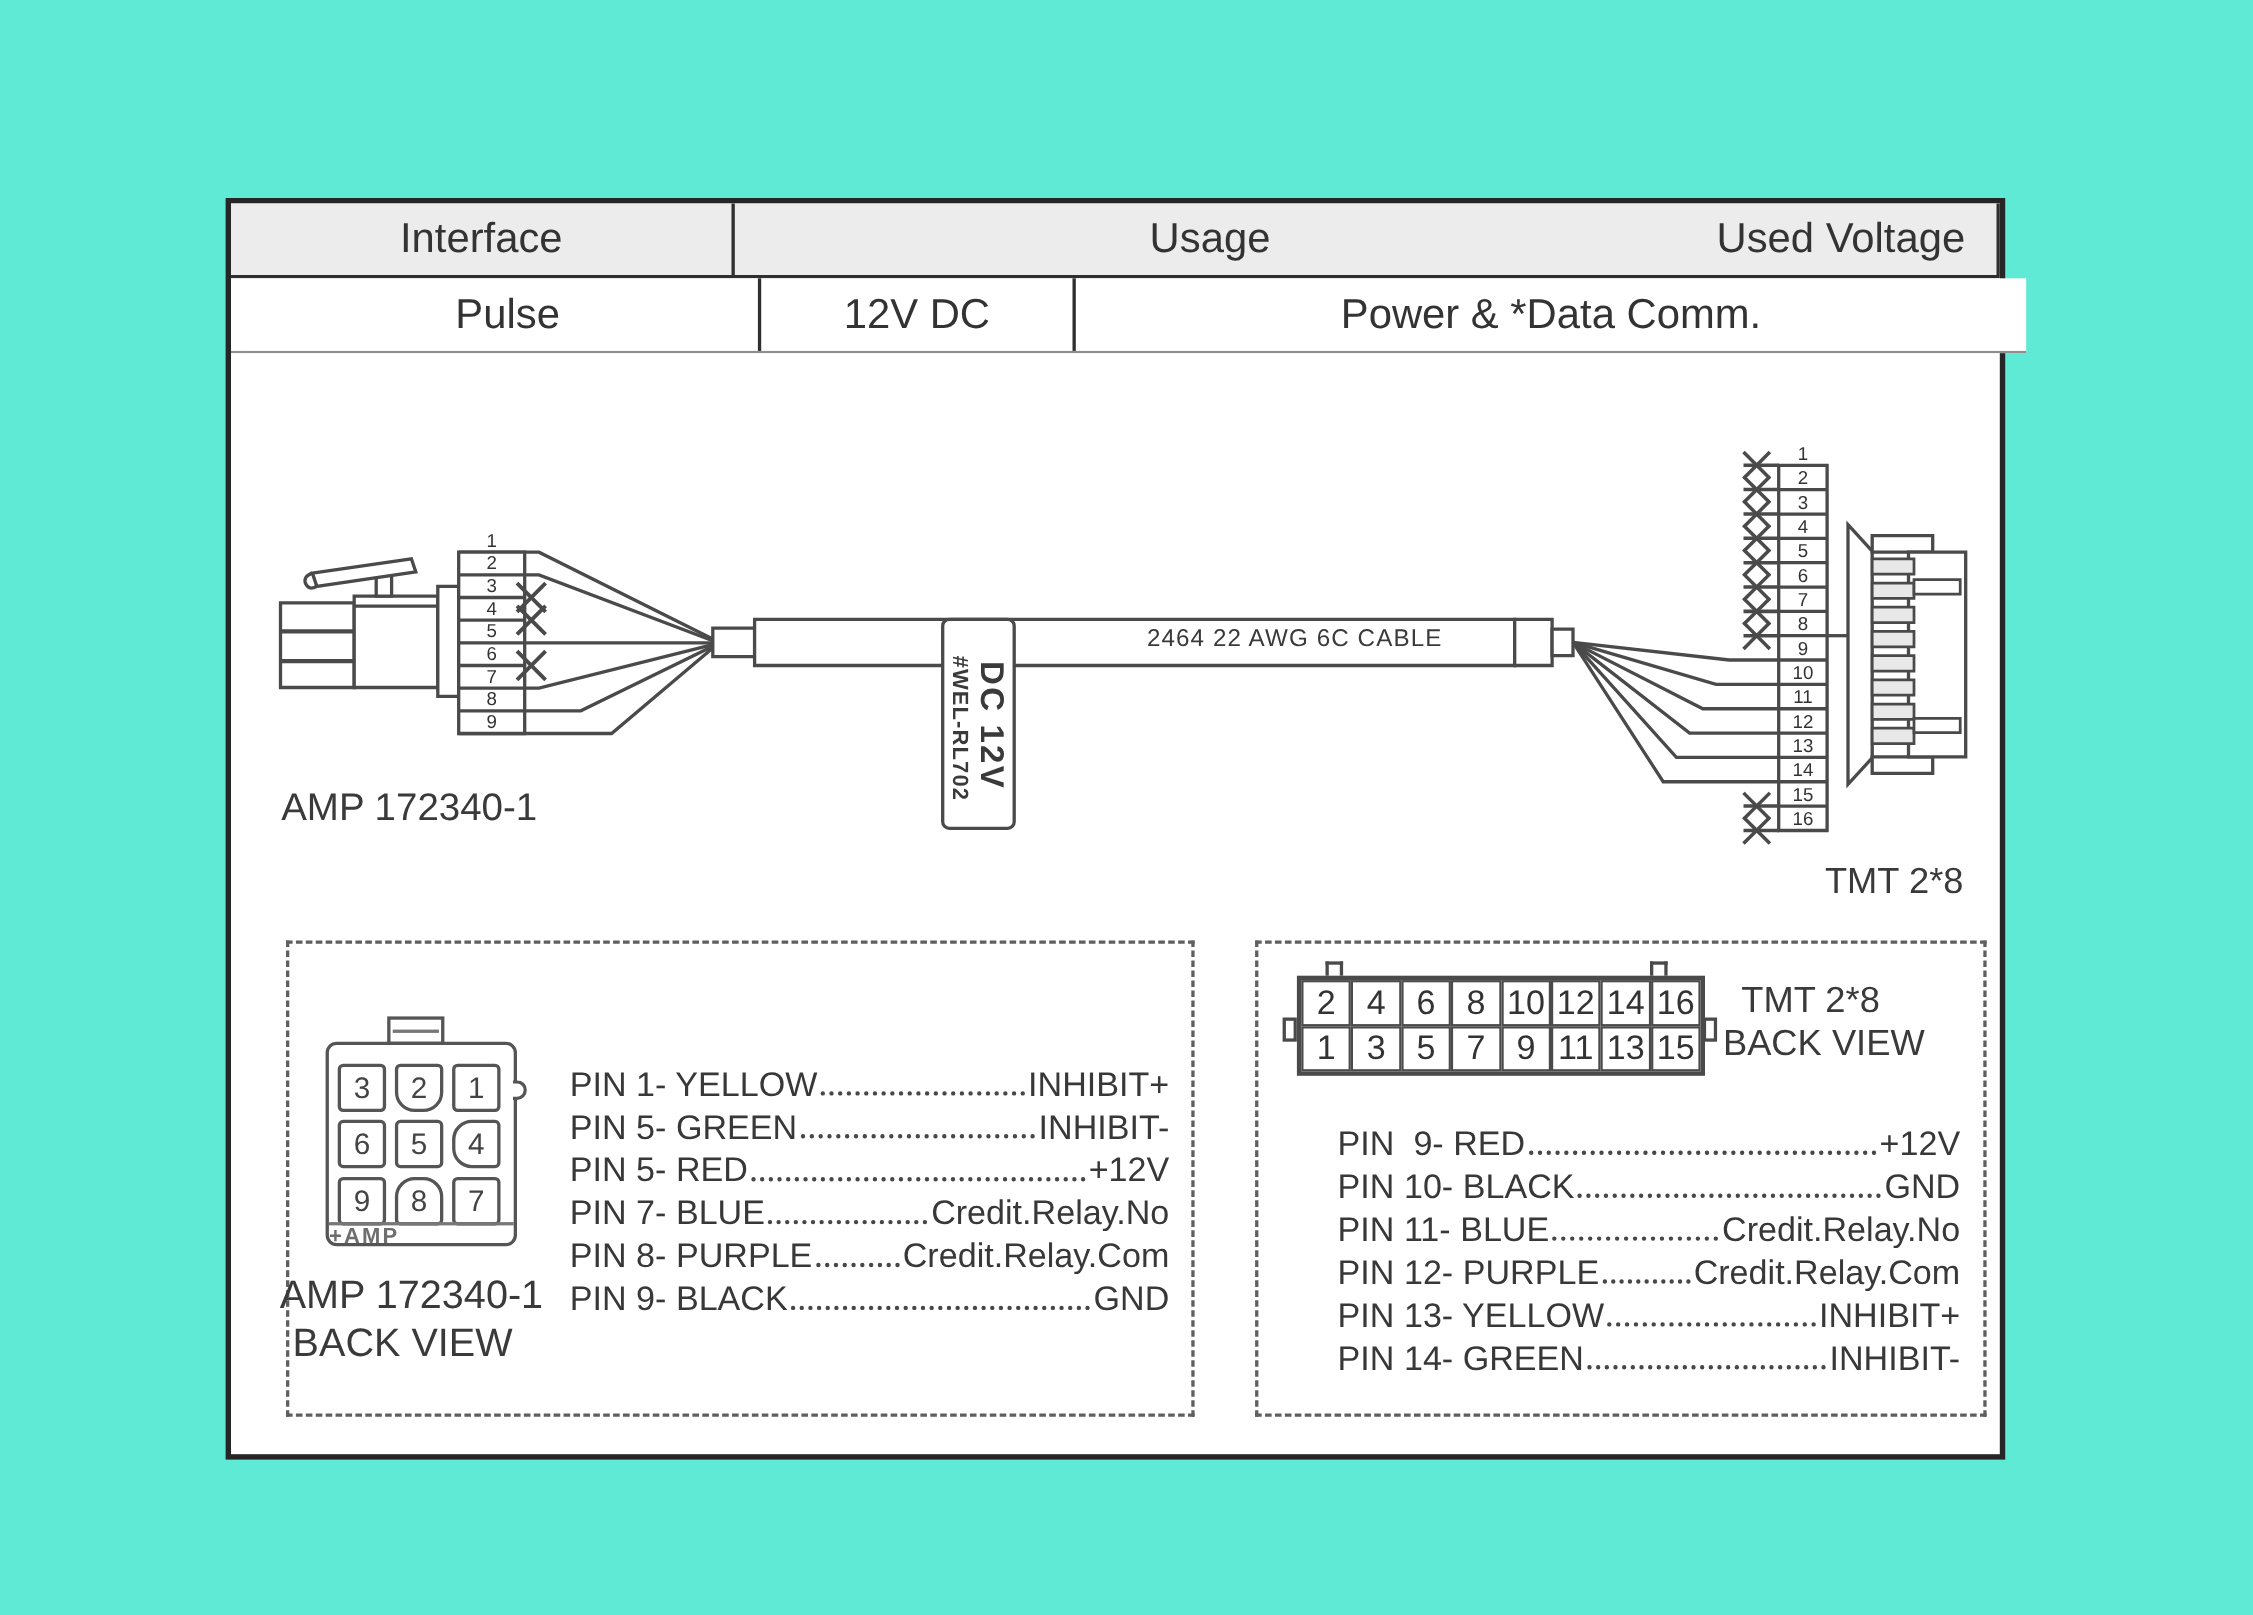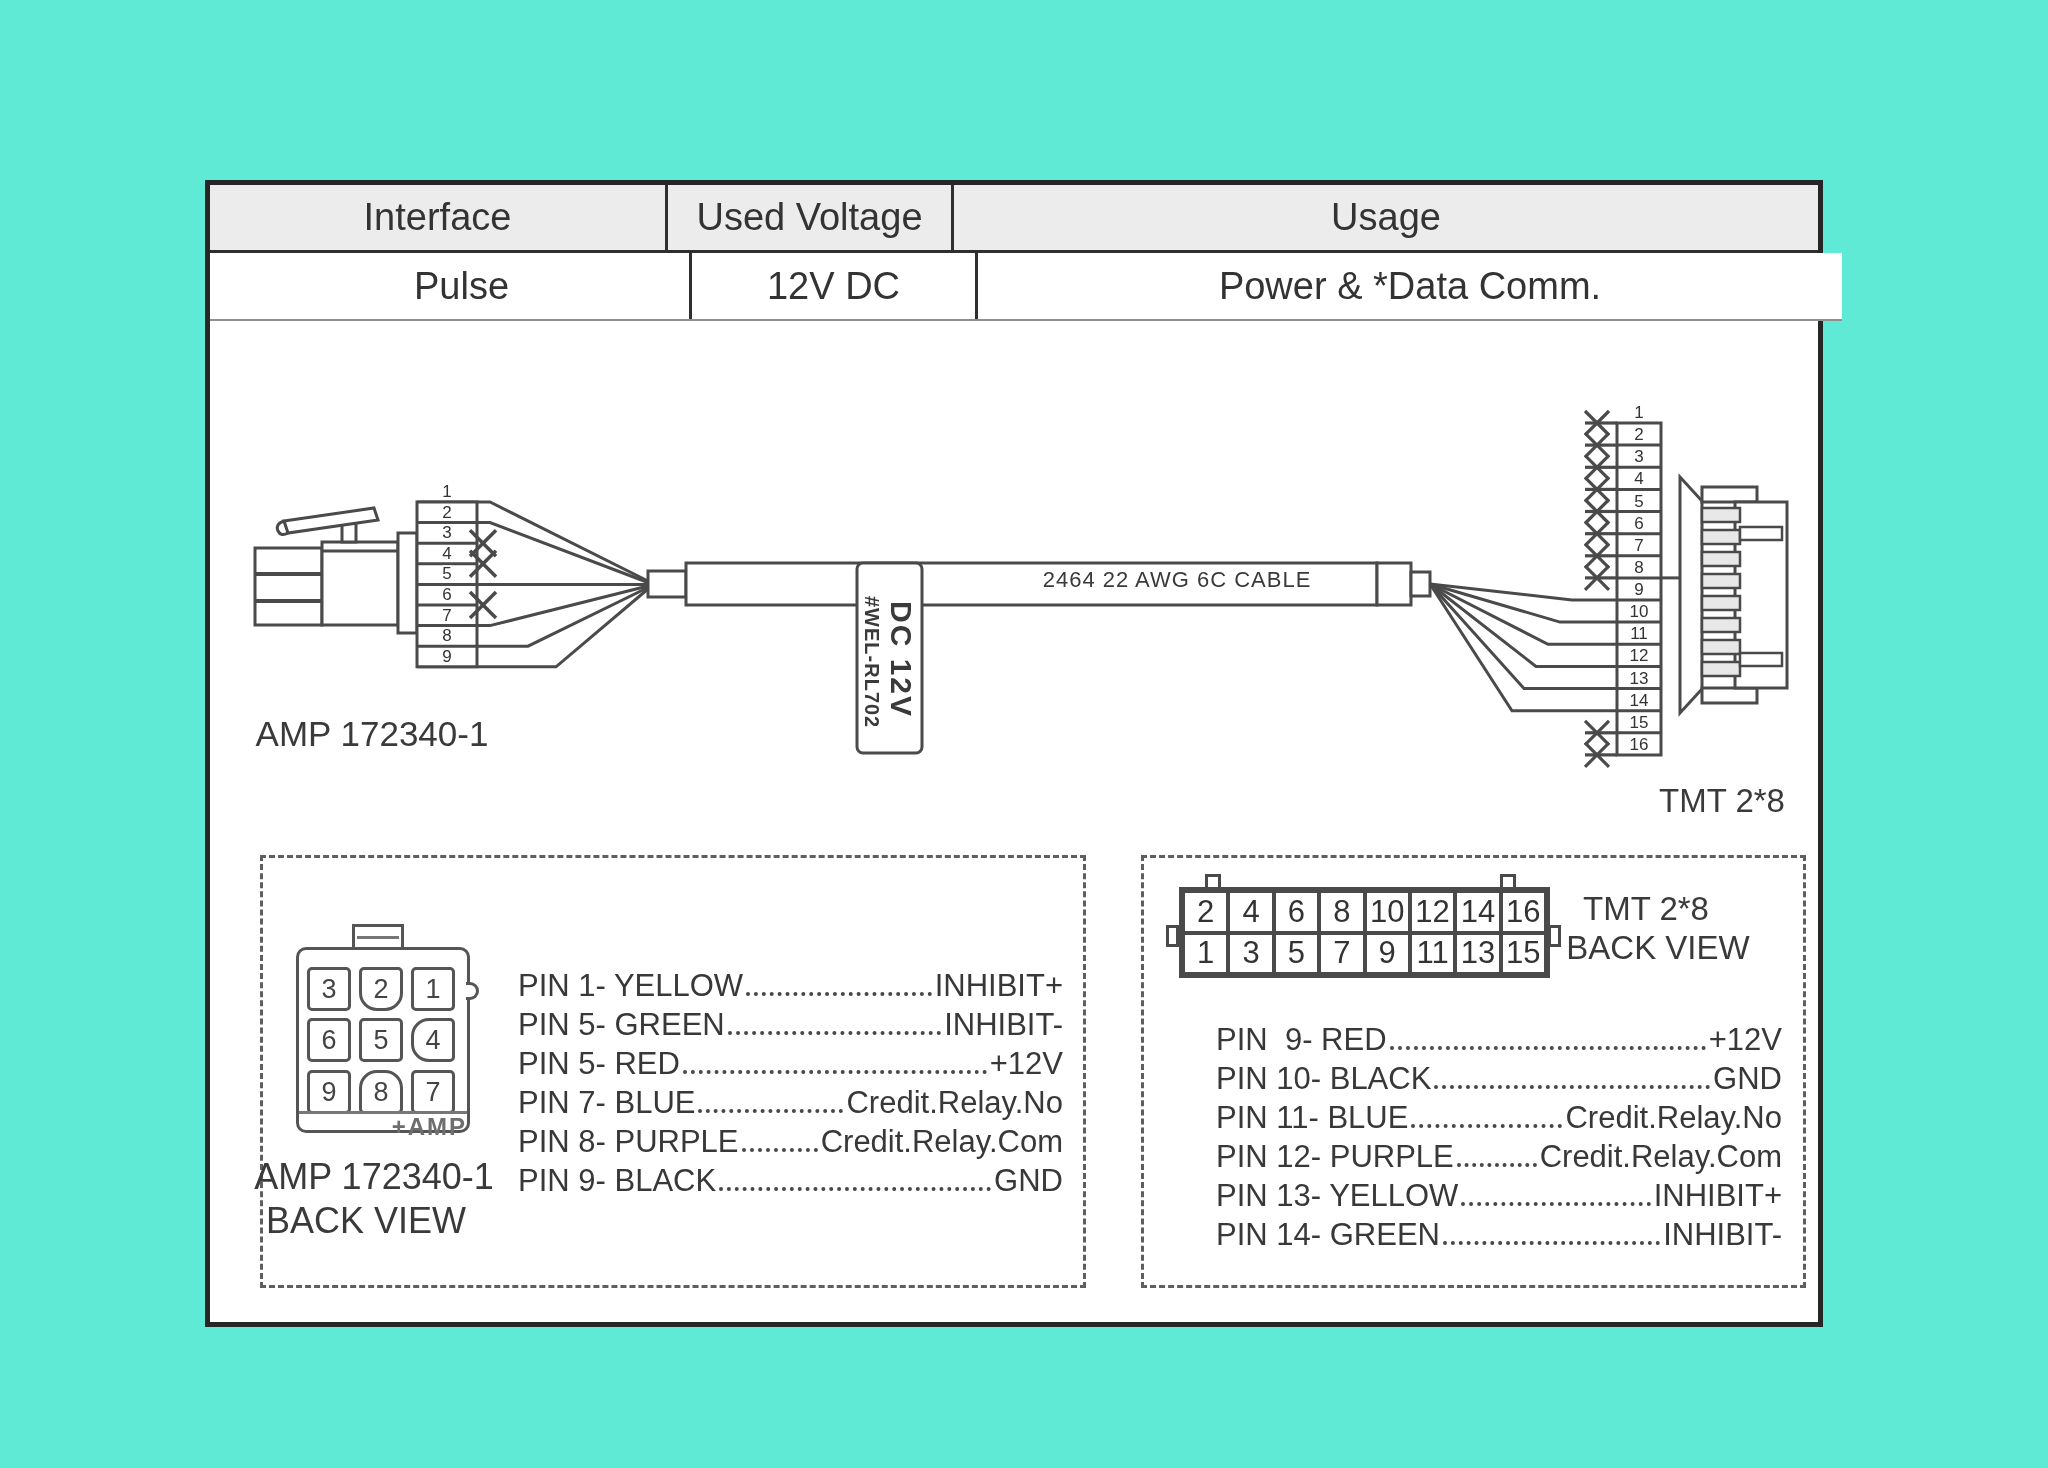--- a/index.html
+++ b/index.html
@@ -32,21 +32,21 @@
   .dash-box{position:absolute;border:3px dashed #5f5f5f;background:transparent;box-sizing:border-box;}
   .box-left{left:260px;top:855px;width:826px;height:433px;}
   .box-right{left:1141px;top:855px;width:665px;height:433px;}
   
   .amp-latch{position:absolute;left:352px;top:924px;width:52px;height:26px;border:3px solid #555;
         background:#fff;box-sizing:border-box;}
   .amp-latch-line{position:absolute;left:2px;right:2px;top:9px;border-top:3px solid #777;}
   .amp-body{position:absolute;left:296px;top:947px;width:174px;height:186px;border:3px solid #555;
         border-radius:10px;background:#fff;box-sizing:border-box;}
   .amp-band{position:absolute;left:0;right:0;top:161px;border-top:3px solid #777;}
-  .amp-emboss{position:absolute;left:0;right:0;top:163px;text-align:right;font-size:24px;
+  .amp-emboss{position:absolute;left:0;right:0;top:163px;text-align:left;font-size:20px;
         color:#6e6e6e;letter-spacing:2px;font-weight:700;}
   .amp-cell{position:absolute;width:44px;height:44px;border:3px solid #555;border-radius:5px;
         background:#fff;box-sizing:border-box;display:flex;align-items:center;justify-content:center;
         font-size:27px;color:#444;}
   .cell-r1{top:17px;} .cell-r2{top:68px;} .cell-r3{top:120px;}
   .cell-c1{left:8px;} .cell-c2{left:60px;} .cell-c3{left:112px;}
   .key-bottom{border-radius:5px 5px 18px 18px;}
   .key-top{border-radius:18px 18px 5px 5px;}
   .key-left{border-radius:18px 5px 5px 18px;}
   .amp-sidelatch{position:absolute;left:466px;top:982px;width:13px;height:18px;border:3px solid #555;
@@ -83,22 +83,22 @@
 </style>
 </head>
 <body>
 
 <div class="page">
 
   <div class="fig-border"></div>
 
   <div class="t-header">
     <div class="t-cell c1">Interface</div>
+    <div class="t-cell c3">Usage</div>
     <div class="t-cell c2">Used Voltage</div>
-    <div class="t-cell c3">Usage</div>
   </div>
   <div class="t-row">
     <div class="t-cell c1">Pulse</div>
     <div class="t-cell c2">12V DC</div>
     <div class="t-cell c3">Power &amp; *Data Comm.</div>
   </div>
 
 
   <svg class="art" width="2048" height="1468" viewBox="0 0 2048 1468">
     <g stroke="#4a4a4a" stroke-width="3" fill="none">

